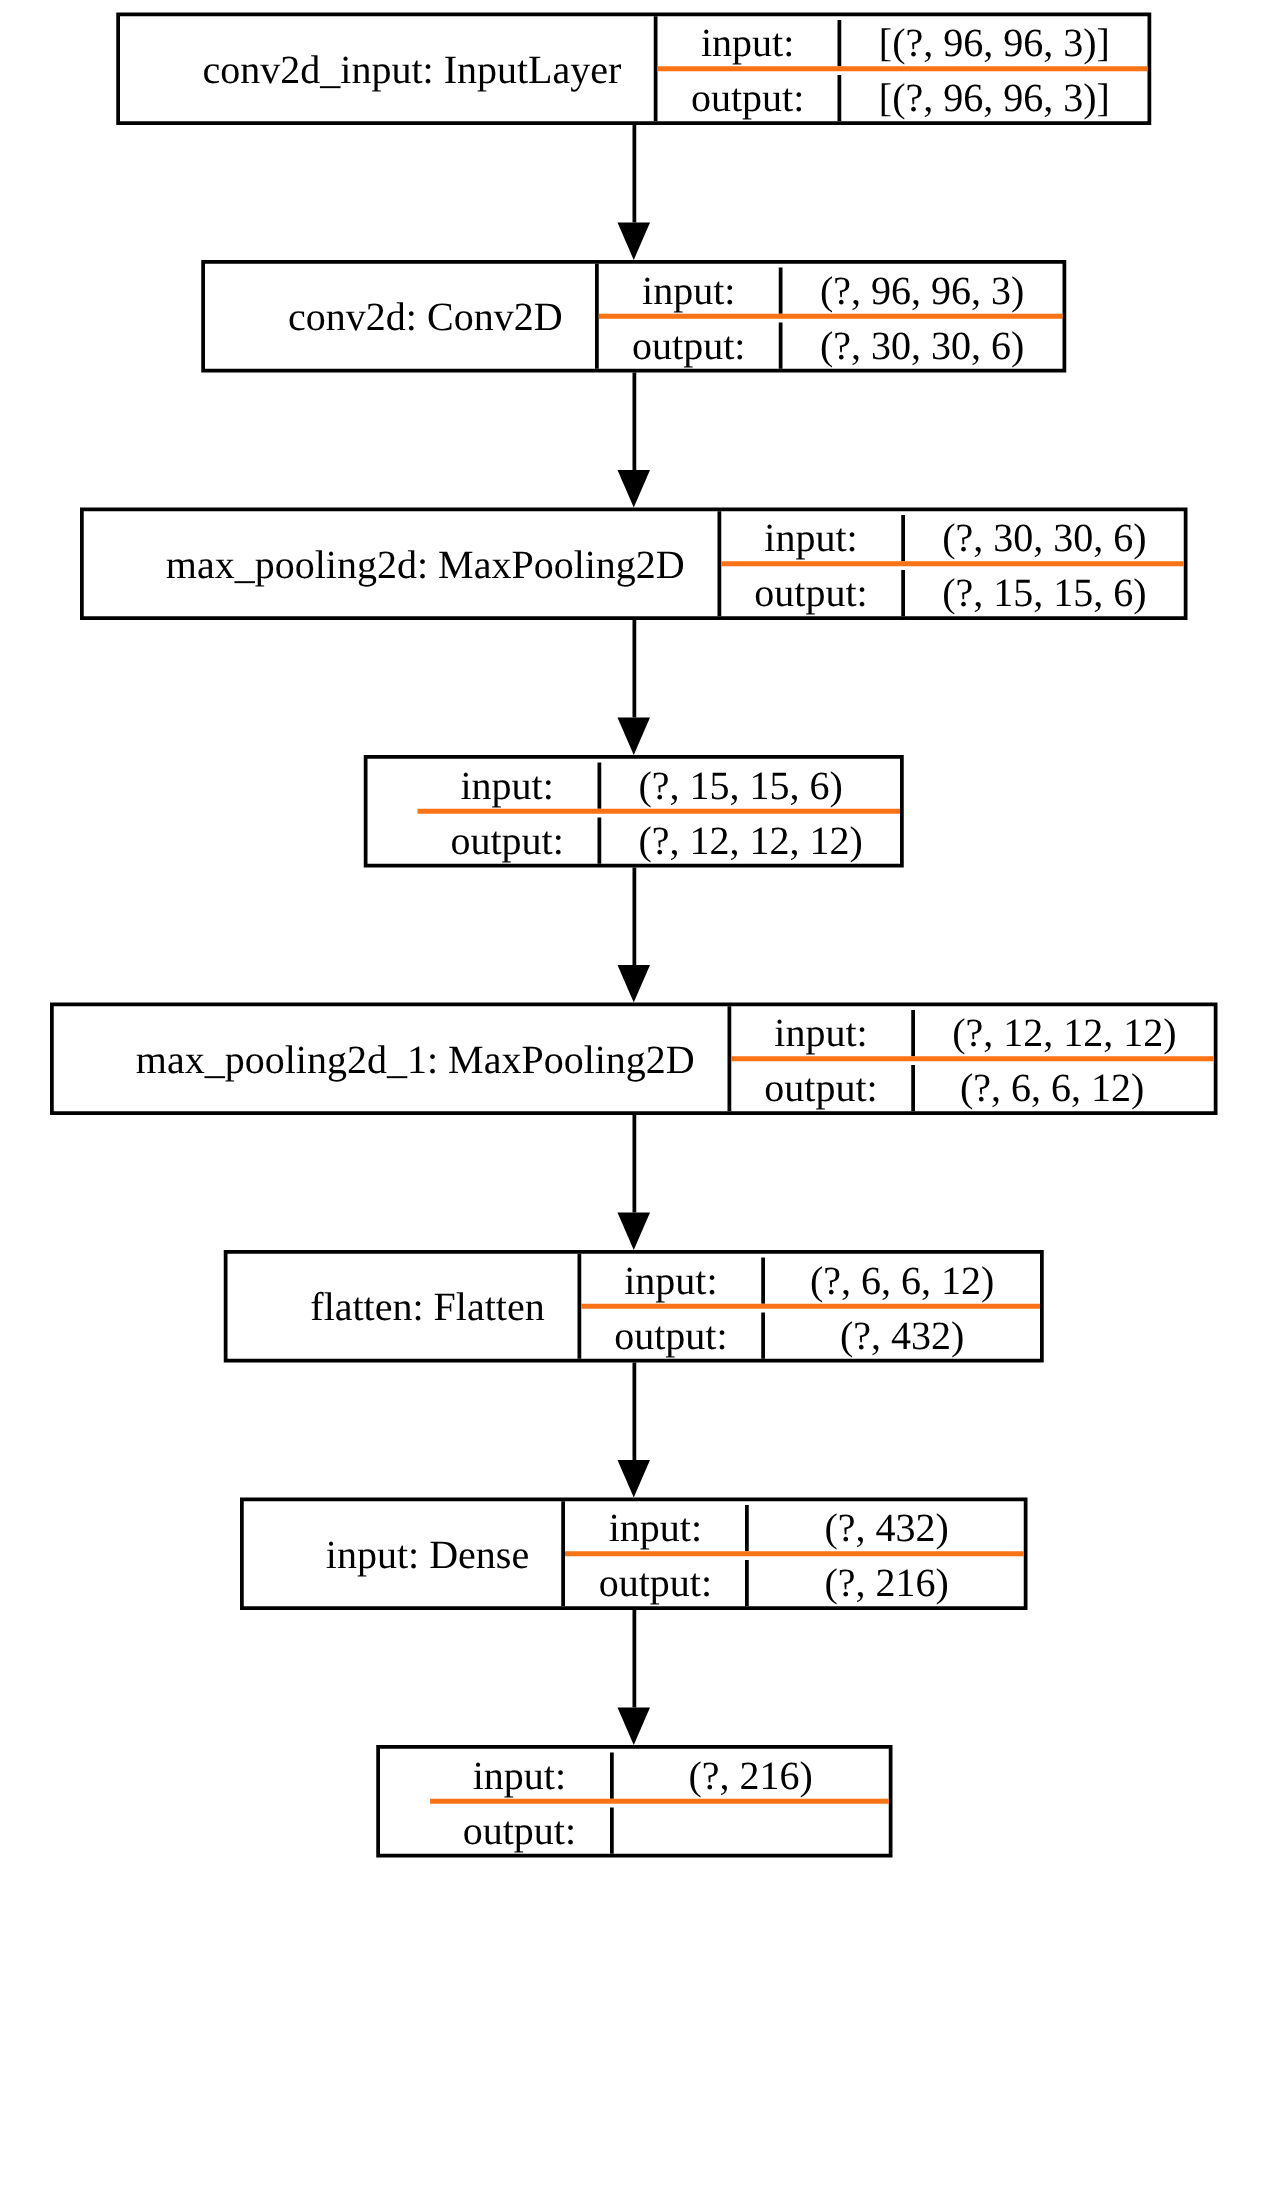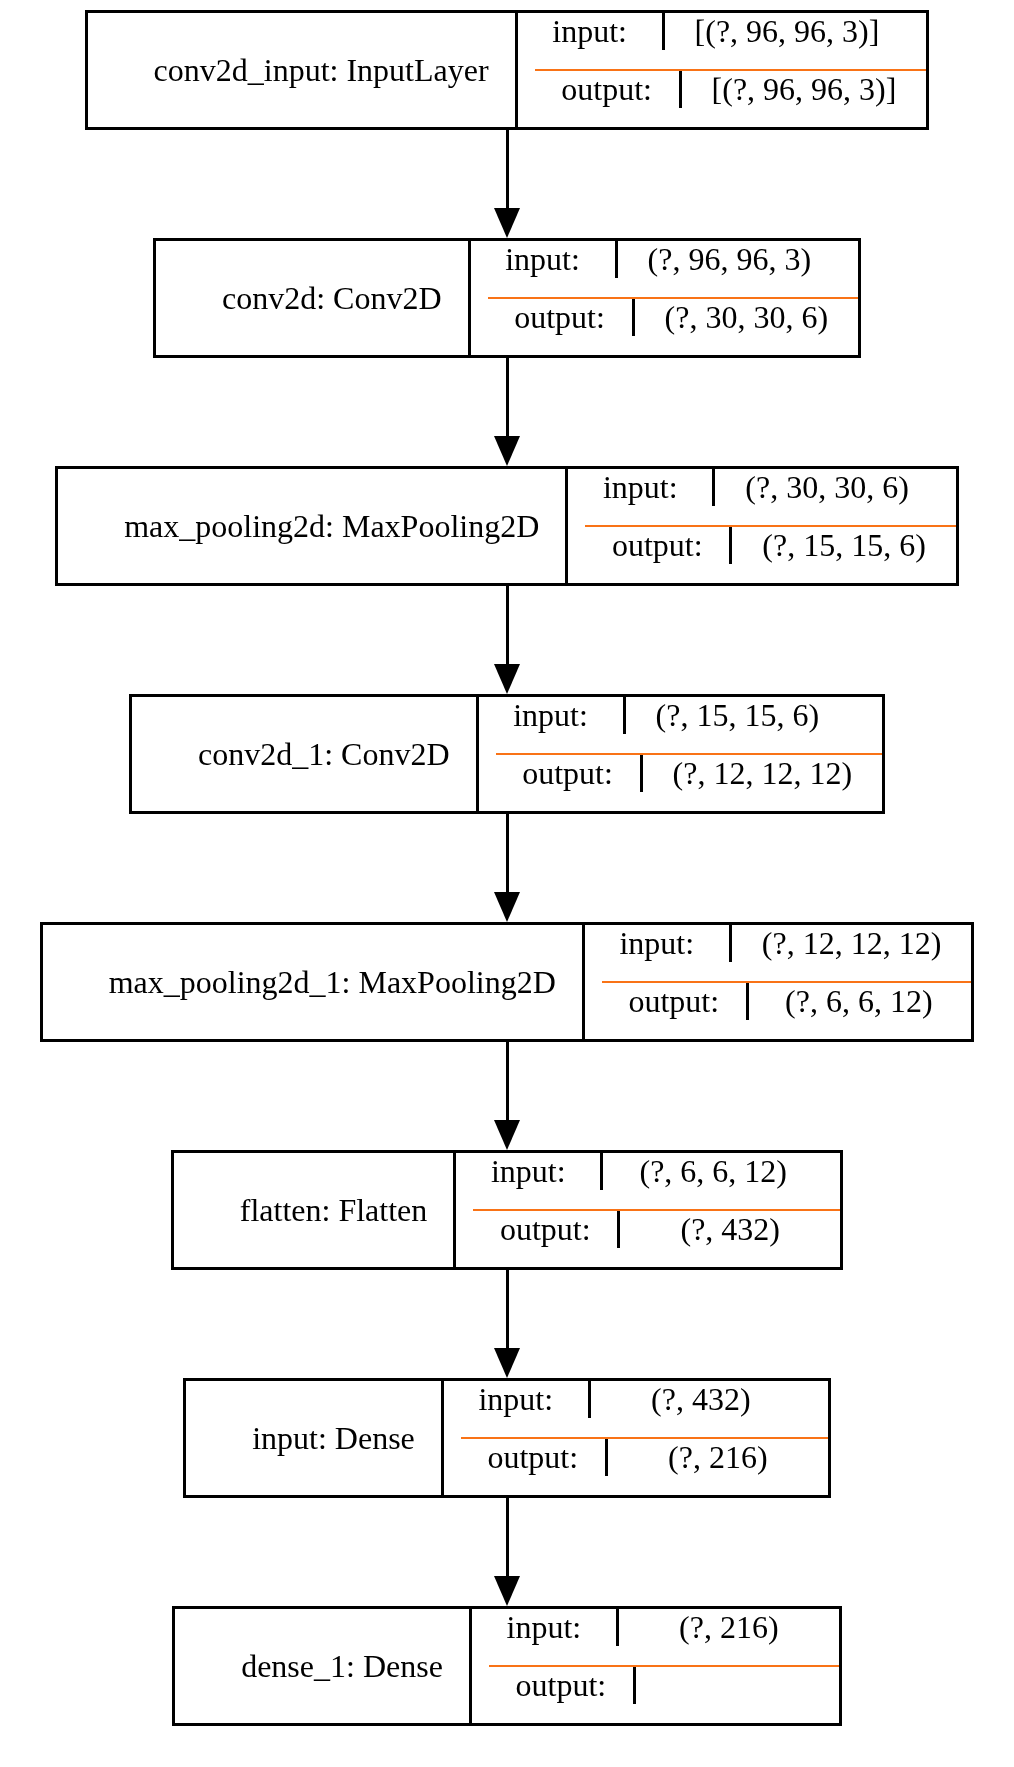--- a/index.html
+++ b/index.html
@@ -34,26 +34,25 @@
     padding: 0 26px;
     border-right: 3px solid #000000;
     white-space: nowrap;
   }
   .io {
     display: flex;
     flex-direction: column;
   }
   .io-row {
     display: flex;
-    align-items: flex-start;
-    height: 56px;
+    align-items: flex-end;
+    height: 40px;
   }
   .io-row + .io-row {
-    border-top: 2px solid #f97316;
-    margin-left: 17px;
+    border-top: 4px solid #f97316;
   }
   .io-label {
     display: flex;
     align-items: center;
     justify-content: center;
     padding: 0 22px;
     min-width: 100px;
     border-right: 3px solid #000000;
     white-space: nowrap;
   }
@@ -140,21 +139,20 @@
       </div>
     </div>
   </div>
 
   <div class="arrow">
     <div class="arrow-line"></div>
     <div class="arrow-head"></div>
   </div>
 
   <div class="node">
-    <div class="name-cell">conv2d_1: Conv2D</div>
     <div class="io">
       <div class="io-row">
         <div class="io-label">input:</div>
         <div class="io-value">(?, 15, 15, 6)</div>
       </div>
       <div class="io-row">
         <div class="io-label">output:</div>
         <div class="io-value">(?, 12, 12, 12)</div>
       </div>
     </div>
@@ -216,21 +214,20 @@
       </div>
     </div>
   </div>
 
   <div class="arrow">
     <div class="arrow-line"></div>
     <div class="arrow-head"></div>
   </div>
 
   <div class="node">
-    <div class="name-cell">dense_1: Dense</div>
     <div class="io">
       <div class="io-row">
         <div class="io-label">input:</div>
         <div class="io-value">(?, 216)</div>
       </div>
       <div class="io-row">
         <div class="io-label">output:</div>
       </div>
     </div>
   </div>

